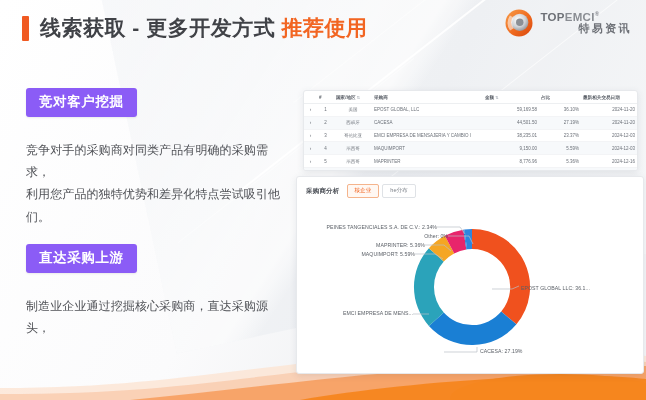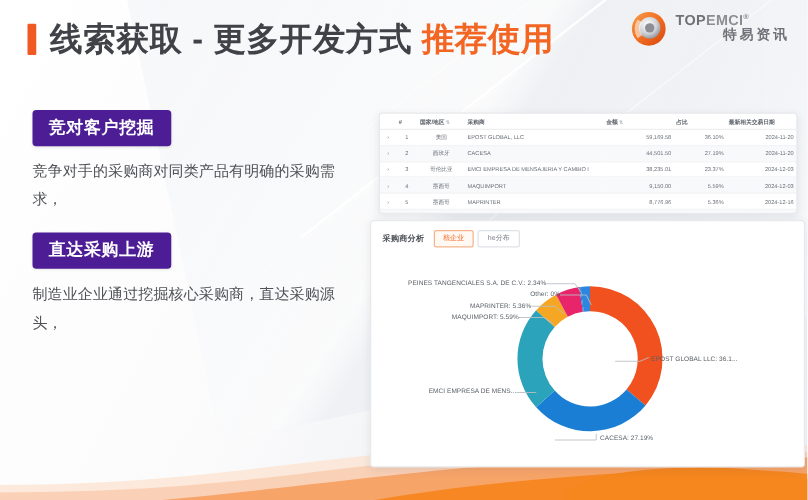--- a/index.html
+++ b/index.html
@@ -22,40 +22,40 @@
   .s2{width:330px;height:1px;right:-10px;top:98px;opacity:.7;}
   .s3{width:260px;height:1px;right:120px;top:22px;opacity:.6;}
   .s4{width:300px;height:1px;right:200px;top:150px;opacity:.5;}
 
   
   .wave{position:absolute;left:0;right:0;bottom:0;height:64px;}
 
   
   .header{position:absolute;left:22px;top:14px;display:flex;align-items:center;}
   .hbar{width:7px;height:25px;background:#f05a22;margin-right:11px;border-radius:1px;}
-  .htitle{font-size:26px;font-weight:bold;color:#404247;letter-spacing:.5px;white-space:nowrap;}
+  .htitle{font-size:21px;font-weight:bold;color:#404247;letter-spacing:.5px;white-space:nowrap;}
   .htitle .accent{color:#f26522;}
 
   
   .logo{position:absolute;right:14px;top:8px;display:flex;align-items:center;}
   .logo-mark{width:30px;height:30px;margin-right:6px;}
   .logo-text{line-height:1.05;}
   .logo-en{font-size:11.5px;font-weight:bold;color:#8a8d93;letter-spacing:.3px;}
   .logo-en .t{color:#6e7177;}
   .logo-en .sup{font-size:6px;vertical-align:super;}
   .logo-cn{font-size:11px;font-weight:bold;color:#6e7177;letter-spacing:2.4px;margin-left:38px;}
 
   
   .left{position:absolute;left:26px;top:88px;width:262px;}
   .block{margin-bottom:16px;}
   .tagwrap{display:flex;}
-  .tag{display:inline-block;background:#4c1d95;color:#fff;font-size:13.5px;font-weight:bold;
+  .tag{display:inline-block;background:#8b5cf6;color:#fff;font-size:13.5px;font-weight:bold;
        padding:5px 13px 6px 13px;border-radius:3px;letter-spacing:.6px;
        box-shadow:0 1px 2px rgba(0,0,0,.08);}
-  .btext{margin-top:9px;font-size:12px;color:#4f5156;line-height:1.85;letter-spacing:.1px;}
+  .btext{margin-top:22px;font-size:12px;color:#4f5156;line-height:1.85;letter-spacing:.1px;}
 
   
   .card{position:absolute;background:#fff;border:1px solid #e7e9ec;border-radius:3px;
         box-shadow:0 2px 7px rgba(60,70,90,.10);}
   .card-table{left:303px;top:90px;width:333px;height:79px;overflow:hidden;}
   .card-chart{left:296px;top:176px;width:346px;height:196px;overflow:hidden;}
 
   
   table.dt{width:100%;border-collapse:collapse;table-layout:fixed;}
   table.dt th{font-size:4.6px;color:#5b6068;font-weight:bold;text-align:left;
@@ -140,20 +140,21 @@
   </div>
 
   <div class="left">
 
     <div class="block">
       <div class="tagwrap">
           <span class="tag">竞对客户挖掘</span>
         </div>
       <div class="btext">
         <div>竞争对手的采购商对同类产品有明确的采购需求，</div>
+        <div>利用您产品的独特优势和差异化特点尝试吸引他们。</div>
       </div>
     </div>
 
 
     <div class="block">
       <div class="tagwrap">
           <span class="tag">直达采购上游</span>
         </div>
       <div class="btext">
         <div>制造业企业通过挖掘核心采购商，直达采购源头，</div>

